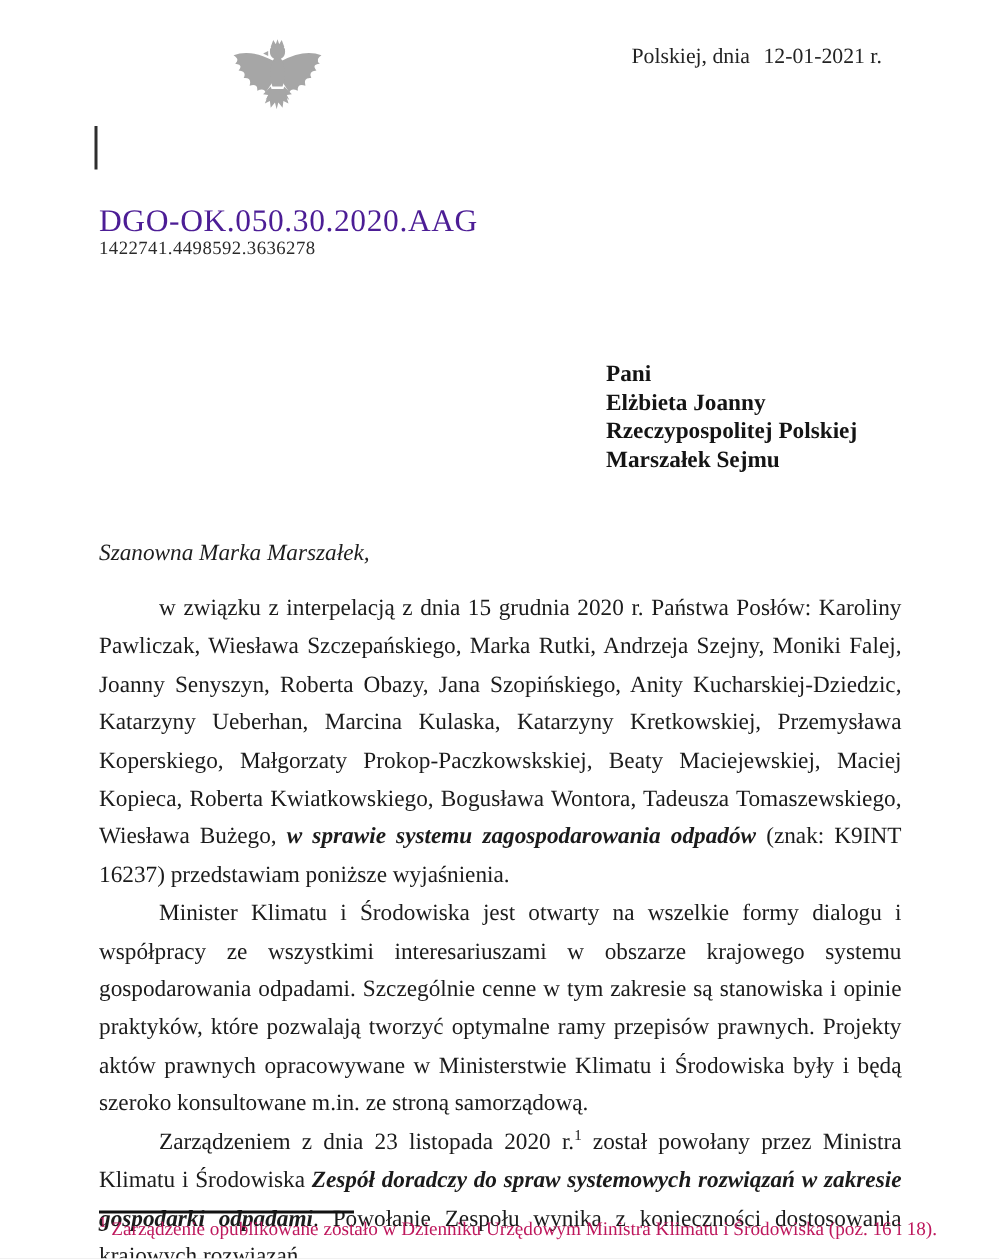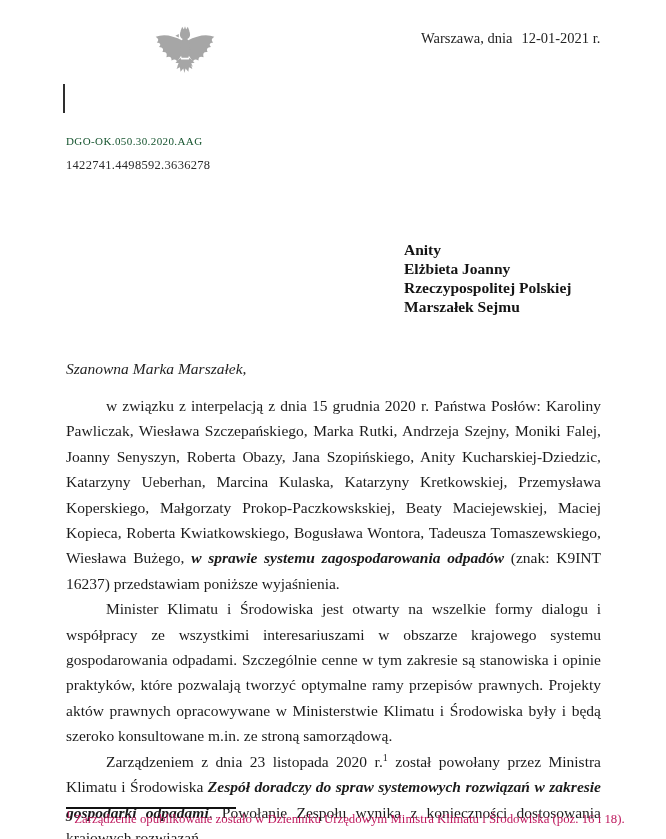--- a/index.html
+++ b/index.html
@@ -50,23 +50,23 @@
     font-size: 20px;
     letter-spacing: 0.2px;
     color: #272727;
     white-space: nowrap;
   }
 
   .reference-number {
     position: absolute;
     left: 66px;
     top: 135px;
-    font-size: 11px;
+    font-size: 21px;
     letter-spacing: 0.4px;
-    color: #14532d;
+    color: #4c1d95;
     white-space: nowrap;
   }
   .document-id {
     position: absolute;
     left: 66px;
     top: 158px;
     font-size: 12.5px;
     letter-spacing: 0.3px;
     color: #2a2a2a;
     white-space: nowrap;
@@ -127,21 +127,21 @@
     color: #be185d;
     white-space: nowrap;
   }
 </style>
 </head>
 <body>
 
 <div class="page">
 
   <div class="date-line">
-    <span>Warszawa, dnia</span><span class="date-value">12-01-2021 r.</span>
+    <span>Polskiej, dnia</span><span class="date-value">12-01-2021 r.</span>
   </div>
 
   <svg class="emblem" viewBox="0 0 120 110" xmlns="http://www.w3.org/2000/svg" aria-hidden="true">
     <g fill="#a6a6a6">
       <path d="M52 11 l3 -8 3 5 2 -6 2 6 3 -5 3 8 -3 3 -10 0 z"></path>
       <path d="M60 8 q-9 0 -9 9 q0 6 5 8 l-4 5 8 2 8 -2 -4 -5 q5 -2 5 -8 q0 -9 -9 -9 z"></path>
       <path d="M49 16 l-6 3 6 3 z"></path>
       <path d="M56 28 Q28 13 8 21 Q16 26 10 31 Q20 32 14 39 Q24 40 20 48 Q30 47 27 57 Q37 54 36 63 Q44 59 46 65 L56 50 Z"></path>
       <path d="M64 28 Q92 13 112 21 Q104 26 110 31 Q100 32 106 39 Q96 40 100 48 Q90 47 93 57 Q83 54 84 63 Q76 59 74 65 L64 50 Z"></path>
       <path d="M54 29 h12 q6 14 0 29 h-12 q-6 -15 0 -29 z"></path>
@@ -150,21 +150,21 @@
       <path d="M52 61 h16 l5 17 -6 -3 -1 8 -5 -6 -2 8 -2 -8 -5 6 -1 -8 -6 3 z"></path>
     </g>
   </svg>
 
   <div class="cursor-bar"></div>
 
   <div class="reference-number">DGO-OK.050.30.2020.AAG</div>
   <div class="document-id">1422741.4498592.3636278</div>
 
   <div class="addressee">
-    <div>Anity</div>
+    <div>Pani</div>
     <div>Elżbieta Joanny</div>
     <div>Rzeczypospolitej Polskiej</div>
     <div>Marszałek Sejmu</div>
   </div>
 
   <div class="salutation">Szanowna Marka Marszałek,</div>
 
   <div class="body-text">
     <p><span>w związku z interpelacją z dnia 15 grudnia 2020 r. Państwa Posłów: Karoliny Pawliczak, Wiesława Szczepańskiego, Marka Rutki, Andrzeja Szejny, Moniki Falej, Joanny Senyszyn, Roberta Obazy, Jana Szopińskiego, Anity Kucharskiej-Dziedzic, Katarzyny Ueberhan, Marcina Kulaska, Katarzyny Kretkowskiej, Przemysława Koperskiego, Małgorzaty Prokop-Paczkowskskiej, Beaty Maciejewskiej, Maciej Kopieca, Roberta Kwiatkowskiego, Bogusława Wontora, Tadeusza Tomaszewskiego, Wiesława Bużego, </span><span class="italic">w sprawie systemu zagospodarowania odpadów</span><span> (znak: K9INT 16237) przedstawiam poniższe wyjaśnienia.</span></p>
     <p><span>Minister Klimatu i Środowiska jest otwarty na wszelkie formy dialogu i współpracy ze wszystkimi interesariuszami w obszarze krajowego systemu gospodarowania odpadami. Szczególnie cenne w tym zakresie są stanowiska i opinie praktyków, które pozwalają tworzyć optymalne ramy przepisów prawnych. Projekty aktów prawnych opracowywane w Ministerstwie Klimatu i Środowiska były i będą szeroko konsultowane m.in. ze stroną samorządową.</span></p>

